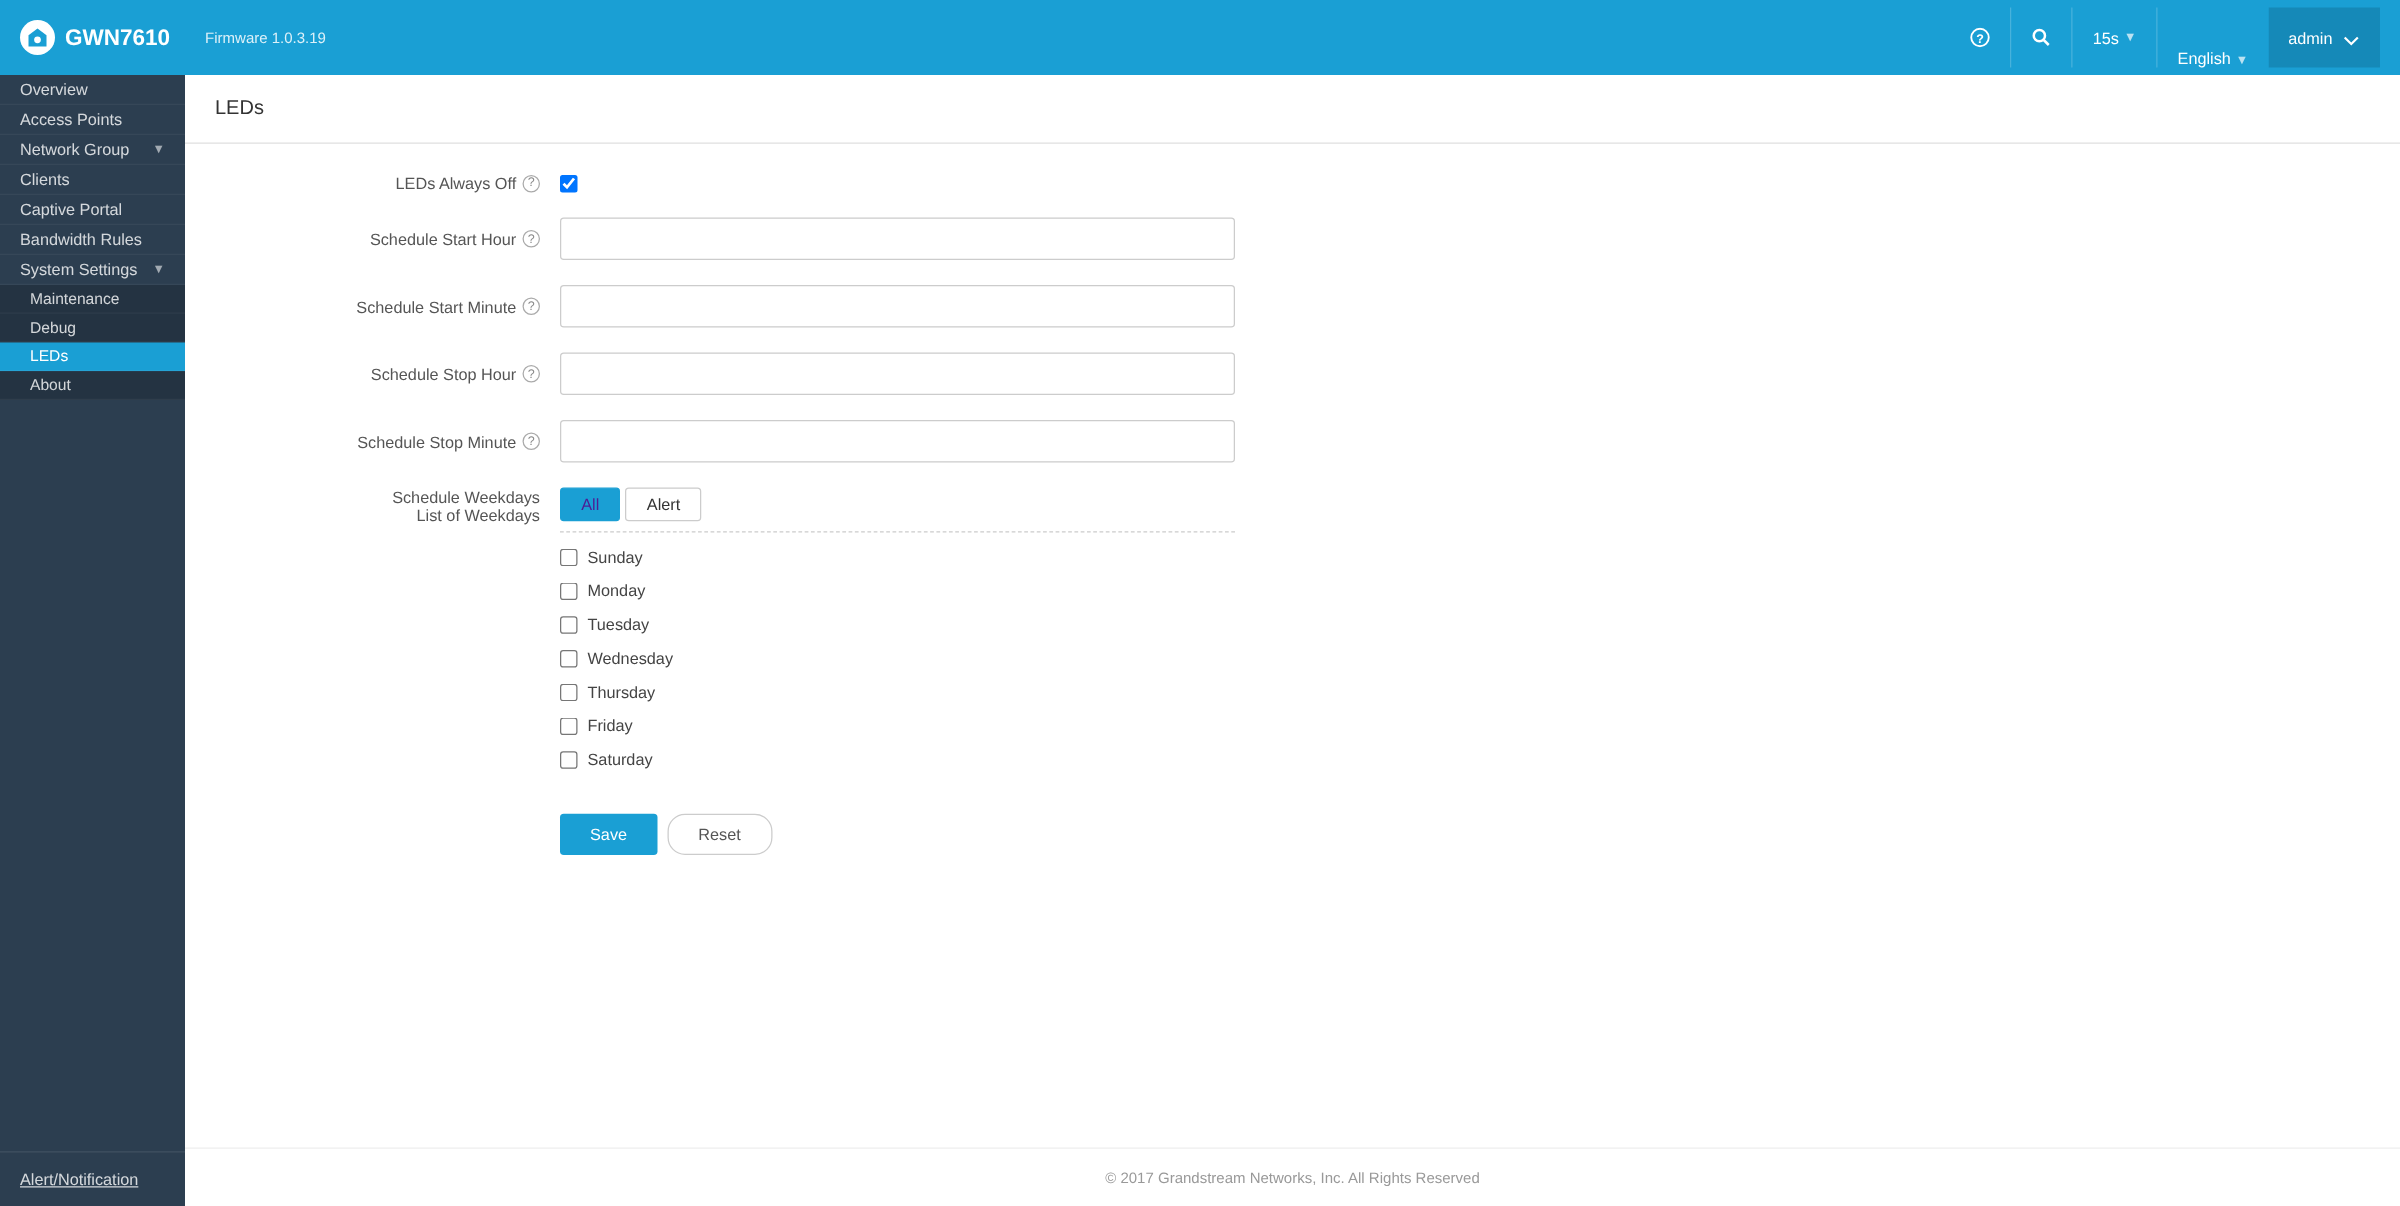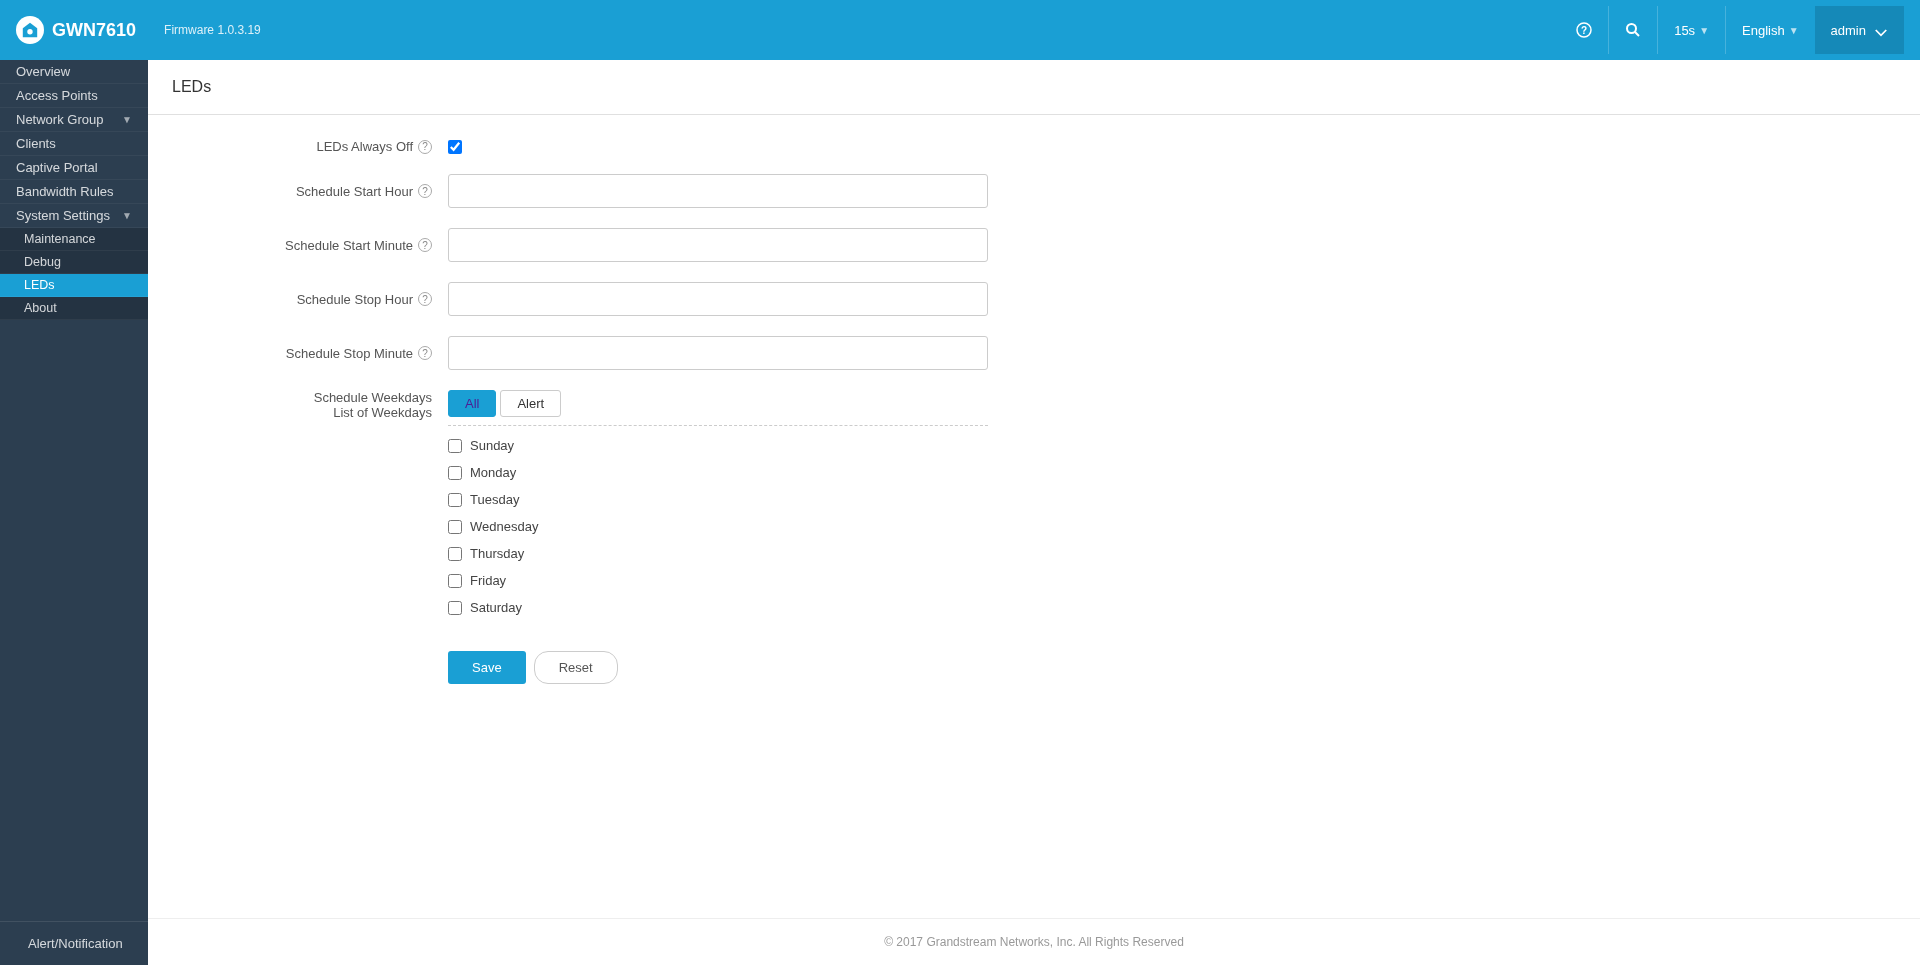--- a/index.html
+++ b/index.html
@@ -40,21 +40,21 @@
       color: white;
       cursor: pointer;
       padding: 0 16px;
       height: 48px;
       display: flex;
       align-items: center;
       gap: 4px;
       border-right: 1px solid rgba(255,255,255,0.2);
       font-size: 13px;
     }
-    .header-action-btn:last-child { border-right: none; }
+    .header-action-btn:last-child { border-right: none; align-items: flex-end; }
     .header-action-btn svg { width: 16px; height: 16px; }
     .admin-section {
       background: #1589b8;
       height: 48px;
       display: flex;
       align-items: center;
       padding: 0 16px;
       gap: 8px;
       color: white;
       font-size: 13px;
@@ -86,25 +86,26 @@
     }
     .sidebar-item.active { background: #1a9fd4; color: white; }
     .sidebar-item.sub-item {
       padding-left: 24px;
       font-size: 12.5px;
       background: #243342;
     }
     .sidebar-item.sub-item.active { background: #1a9fd4; }
     .sidebar-spacer { flex: 1; }
     .sidebar-bottom {
-      padding: 14px 28px;
+      padding: 14px 16px;
       color: rgba(255,255,255,0.8);
       cursor: pointer;
       font-size: 13px;
       border-top: 1px solid rgba(255,255,255,0.1);
+      text-decoration: underline;
     }
     .chevron { font-size: 10px; opacity: 0.7; }
 
     
     .main {
       flex: 1;
       overflow-y: auto;
       background: white;
       display: flex;
       flex-direction: column;

